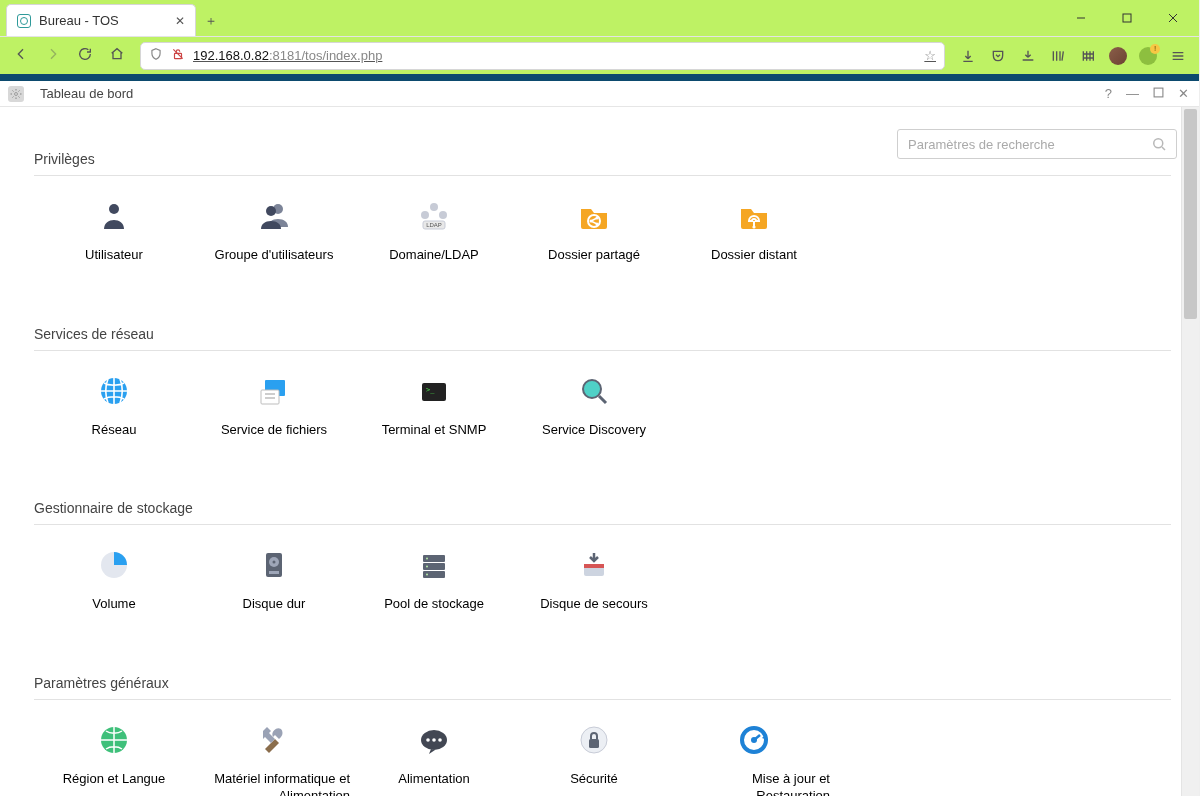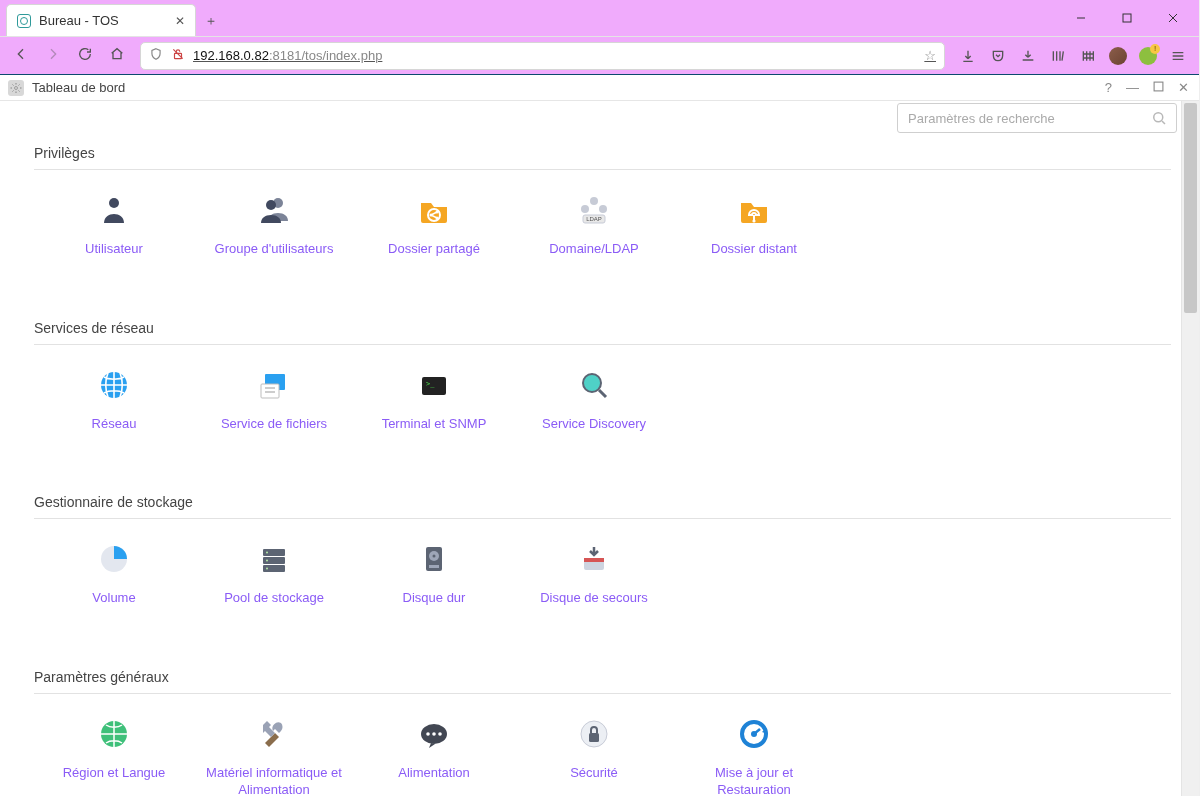--- a/index.html
+++ b/index.html
@@ -1,18 +1,18 @@
 <!DOCTYPE html>
 <html><head>
 <meta charset="utf-8">
 <style>
   html,body{margin:0;padding:0;height:100%;font-family:"Segoe UI",Arial,sans-serif;font-size:13px;color:#333;background:#fff;}
   *{box-sizing:border-box;}
   
-  .browser-top{background:#f0abfc;border-bottom:1px solid #0c4a6e;}
+  .browser-top{background:#bef264;border-bottom:7px solid #0c4a6e;}
   .tabbar{display:flex;align-items:flex-end;height:36px;padding:0 6px 0 6px;position:relative;}
   .tab{display:flex;align-items:center;height:32px;margin-top:4px;background:#fff;border:1px solid #d6d6d6;border-bottom:none;border-radius:5px 5px 0 0;padding:0 10px;min-width:190px;max-width:200px;gap:8px;}
   .tab .favicon{width:14px;height:14px;border:1px solid #2f9a9a;border-radius:3px;display:flex;align-items:center;justify-content:center;}
   .tab .favicon::before{content:"";width:6px;height:6px;border-radius:50%;border:1px solid #2f9a9a;}
   .tab .tab-title{flex:1;white-space:nowrap;overflow:hidden;text-overflow:ellipsis;}
   .tab .close{font-size:12px;color:#555;cursor:pointer;}
   .newtab{width:30px;height:30px;display:flex;align-items:center;justify-content:center;color:#555;}
   .win-controls{position:absolute;right:4px;top:0;display:flex;align-items:center;height:36px;gap:2px;}
   .win-btn{width:44px;height:28px;display:flex;align-items:center;justify-content:center;color:#3a3a3a;}
   .addrbar{display:flex;align-items:center;height:38px;padding:0 12px;gap:14px;border-top:1px solid #e4e4e4;}
@@ -25,36 +25,36 @@
   .toolbar-right{display:flex;align-items:center;gap:12px;color:#555;}
   .toolbar-right .t-icon{width:18px;height:18px;display:flex;align-items:center;justify-content:center;}
   .avatar{width:18px;height:18px;border-radius:50%;background:linear-gradient(135deg,#8b5e4a,#6b4232);} 
   .ext{width:18px;height:18px;border-radius:50%;background:#8dbf3f;position:relative;}
   .ext::after{content:"!";position:absolute;right:-3px;top:-3px;font-size:8px;background:#f7c744;border-radius:50%;width:10px;height:10px;line-height:10px;text-align:center;color:#6b4b00;}
   
   .app{position:relative;height:calc(796px - 36px - 38px);width:100%;}
   .app-titlebar{height:26px;display:flex;align-items:center;padding:0 10px 0 8px;border-bottom:1px solid #e6e6e6;background:#fff;}
   .app-titlebar .app-icon{width:16px;height:16px;border-radius:3px;background:#d8d8d8;margin-right:8px;display:flex;align-items:center;justify-content:center;color:#666;}
   .app-titlebar .app-icon svg{width:12px;height:12px;stroke:#666;fill:none;}
-  .app-titlebar .title{flex:1;font-size:13px;color:#444;}
+  .app-titlebar .title{flex:1;font-size:13px;color:#444;margin-left:8px;}
   .app-titlebar .tctrls{display:flex;align-items:center;gap:14px;color:#888;}
   .app-body{position:relative;height:calc(100% - 26px);overflow:auto;padding:0 28px 0 34px;}
-  .search-wrap{position:absolute;right:22px;top:2px;width:280px;}
+  .search-wrap{position:absolute;right:22px;top:22px;width:280px;}
   .search{display:flex;align-items:center;height:30px;border:1px solid #cfcfcf;border-radius:3px;background:#fff;padding:0 8px;gap:8px;color:#aaa;}
   .search input{border:none;flex:1;outline:none;font-size:13px;color:#666;}
   .search input::placeholder{color:#aaa;}
   .section{margin-top:52px;}
   .section:first-child{margin-top:44px;}
   .section h3{margin:0 0 8px 0;font-weight:400;font-size:14px;color:#444;}
   .section .line{border-top:1px solid #e2e2e2;margin-bottom:14px;}
   .grid{display:grid;grid-template-columns:repeat(auto-fill,160px);gap:0 0;}
   .item{display:flex;flex-direction:column;align-items:center;justify-content:flex-start;width:160px;padding:6px 4px 10px;text-align:center;cursor:pointer;}
   .item .ic{width:40px;height:40px;display:flex;align-items:center;justify-content:center;margin-bottom:10px;}
   .item .ic svg{width:34px;height:34px;}
-  .item .lbl{font-size:13px;color:#8b5cf6;line-height:1.35;}
+  .item .lbl{font-size:13px;color:#000000;line-height:1.35;text-align:right;}
   
   .app::after{content:"";position:absolute;right:0;top:26px;bottom:0;width:17px;background:linear-gradient(#f0f0f0,#f0f0f0);border-left:1px solid #e4e4e4;}
   .scroll-thumb{position:absolute;right:2px;top:28px;width:13px;height:210px;border-radius:2px;background:#c7c7c7;z-index:2;}
   
   .root{width:1200px;height:796px;overflow:hidden;position:relative;border-right:1px solid #eee;}
 </style>
 </head>
 <body>
 
 <div class="root">
@@ -195,32 +195,32 @@
                 <div class="ic">
                   <svg viewBox="0 0 34 34">
                     <use href="#i-users"></use>
                   </svg>
                 </div>
                 <div class="lbl">Groupe d'utilisateurs</div>
               </div>
               <div class="item">
                 <div class="ic">
                   <svg viewBox="0 0 34 34">
+                    <use href="#i-ldap"></use>
+                  </svg>
+                </div>
+                <div class="lbl">Domaine/LDAP</div>
+              </div>
+              <div class="item">
+                <div class="ic">
+                  <svg viewBox="0 0 34 34">
                     <use href="#i-shared-folder"></use>
                   </svg>
                 </div>
                 <div class="lbl">Dossier partagé</div>
-              </div>
-              <div class="item">
-                <div class="ic">
-                  <svg viewBox="0 0 34 34">
-                    <use href="#i-ldap"></use>
-                  </svg>
-                </div>
-                <div class="lbl">Domaine/LDAP</div>
               </div>
               <div class="item">
                 <div class="ic">
                   <svg viewBox="0 0 34 34">
                     <use href="#i-remote-folder"></use>
                   </svg>
                 </div>
                 <div class="lbl">Dossier distant</div>
               </div>
             </div>
@@ -271,32 +271,32 @@
                 <div class="ic">
                   <svg viewBox="0 0 34 34">
                     <use href="#i-volume-pie"></use>
                   </svg>
                 </div>
                 <div class="lbl">Volume</div>
               </div>
               <div class="item">
                 <div class="ic">
                   <svg viewBox="0 0 34 34">
+                    <use href="#i-hdd"></use>
+                  </svg>
+                </div>
+                <div class="lbl">Disque dur</div>
+              </div>
+              <div class="item">
+                <div class="ic">
+                  <svg viewBox="0 0 34 34">
                     <use href="#i-storage-pool"></use>
                   </svg>
                 </div>
                 <div class="lbl">Pool de stockage</div>
-              </div>
-              <div class="item">
-                <div class="ic">
-                  <svg viewBox="0 0 34 34">
-                    <use href="#i-hdd"></use>
-                  </svg>
-                </div>
-                <div class="lbl">Disque dur</div>
               </div>
               <div class="item">
                 <div class="ic">
                   <svg viewBox="0 0 34 34">
                     <use href="#i-spare-disk"></use>
                   </svg>
                 </div>
                 <div class="lbl">Disque de secours</div>
               </div>
             </div>

